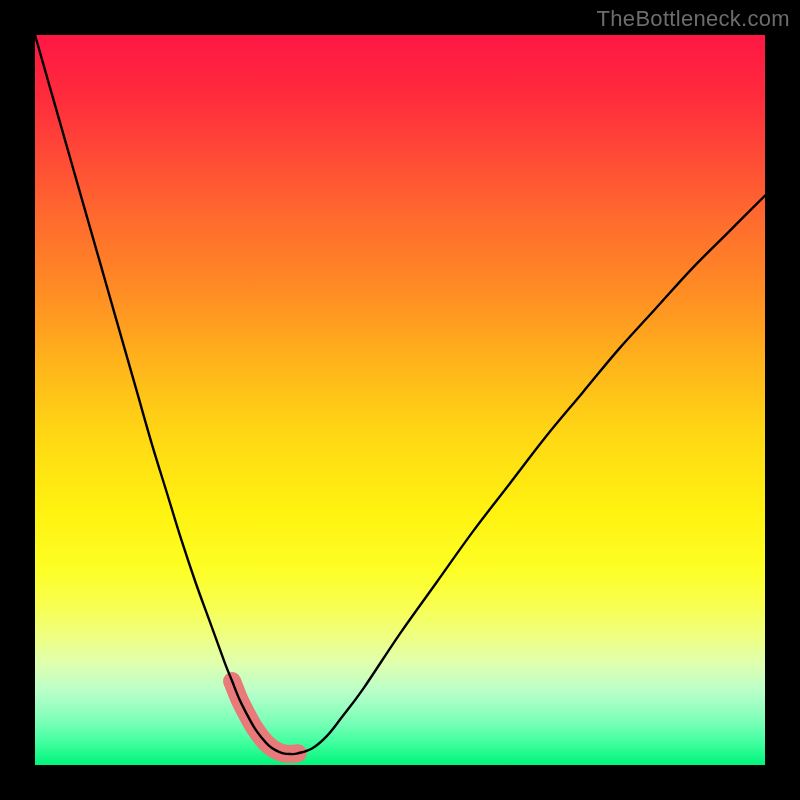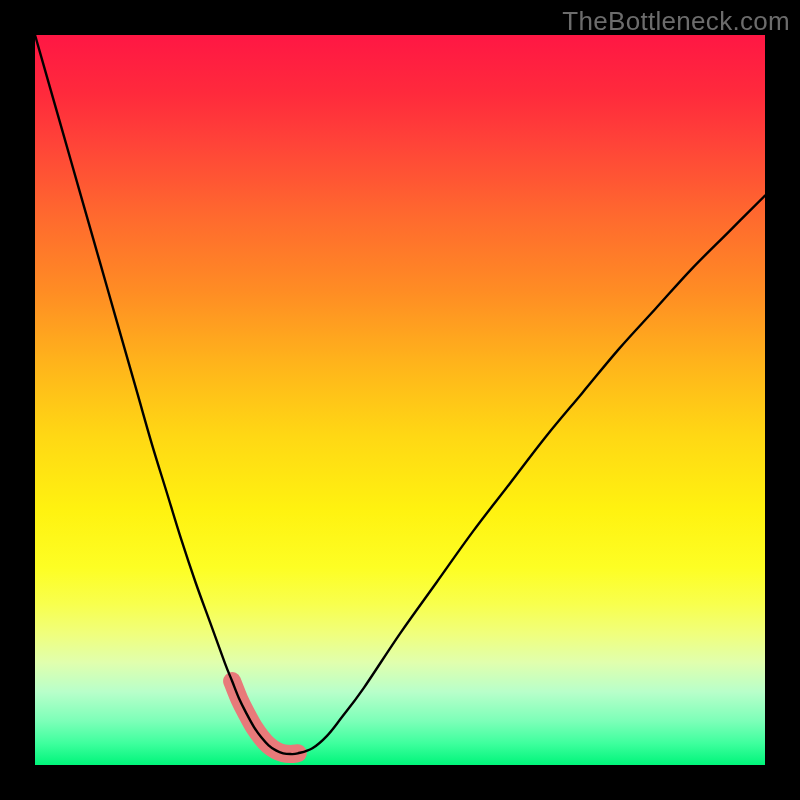--- a/index.html
+++ b/index.html
@@ -40,21 +40,21 @@
       #7cffb8 94%,
       #3fff9e 97%,
       #00f57a 100%
     );
   }
   .watermark {
     position: absolute;
     top: 6px;
     right: 10px;
     color: #6c6c6c;
-    font-size: 26px;
+    font-size: 22px;
     letter-spacing: 0.3px;
     user-select: none;
   }
   svg {
     position: absolute;
     left: 0;
     top: 0;
   }
 </style>
 </head>

